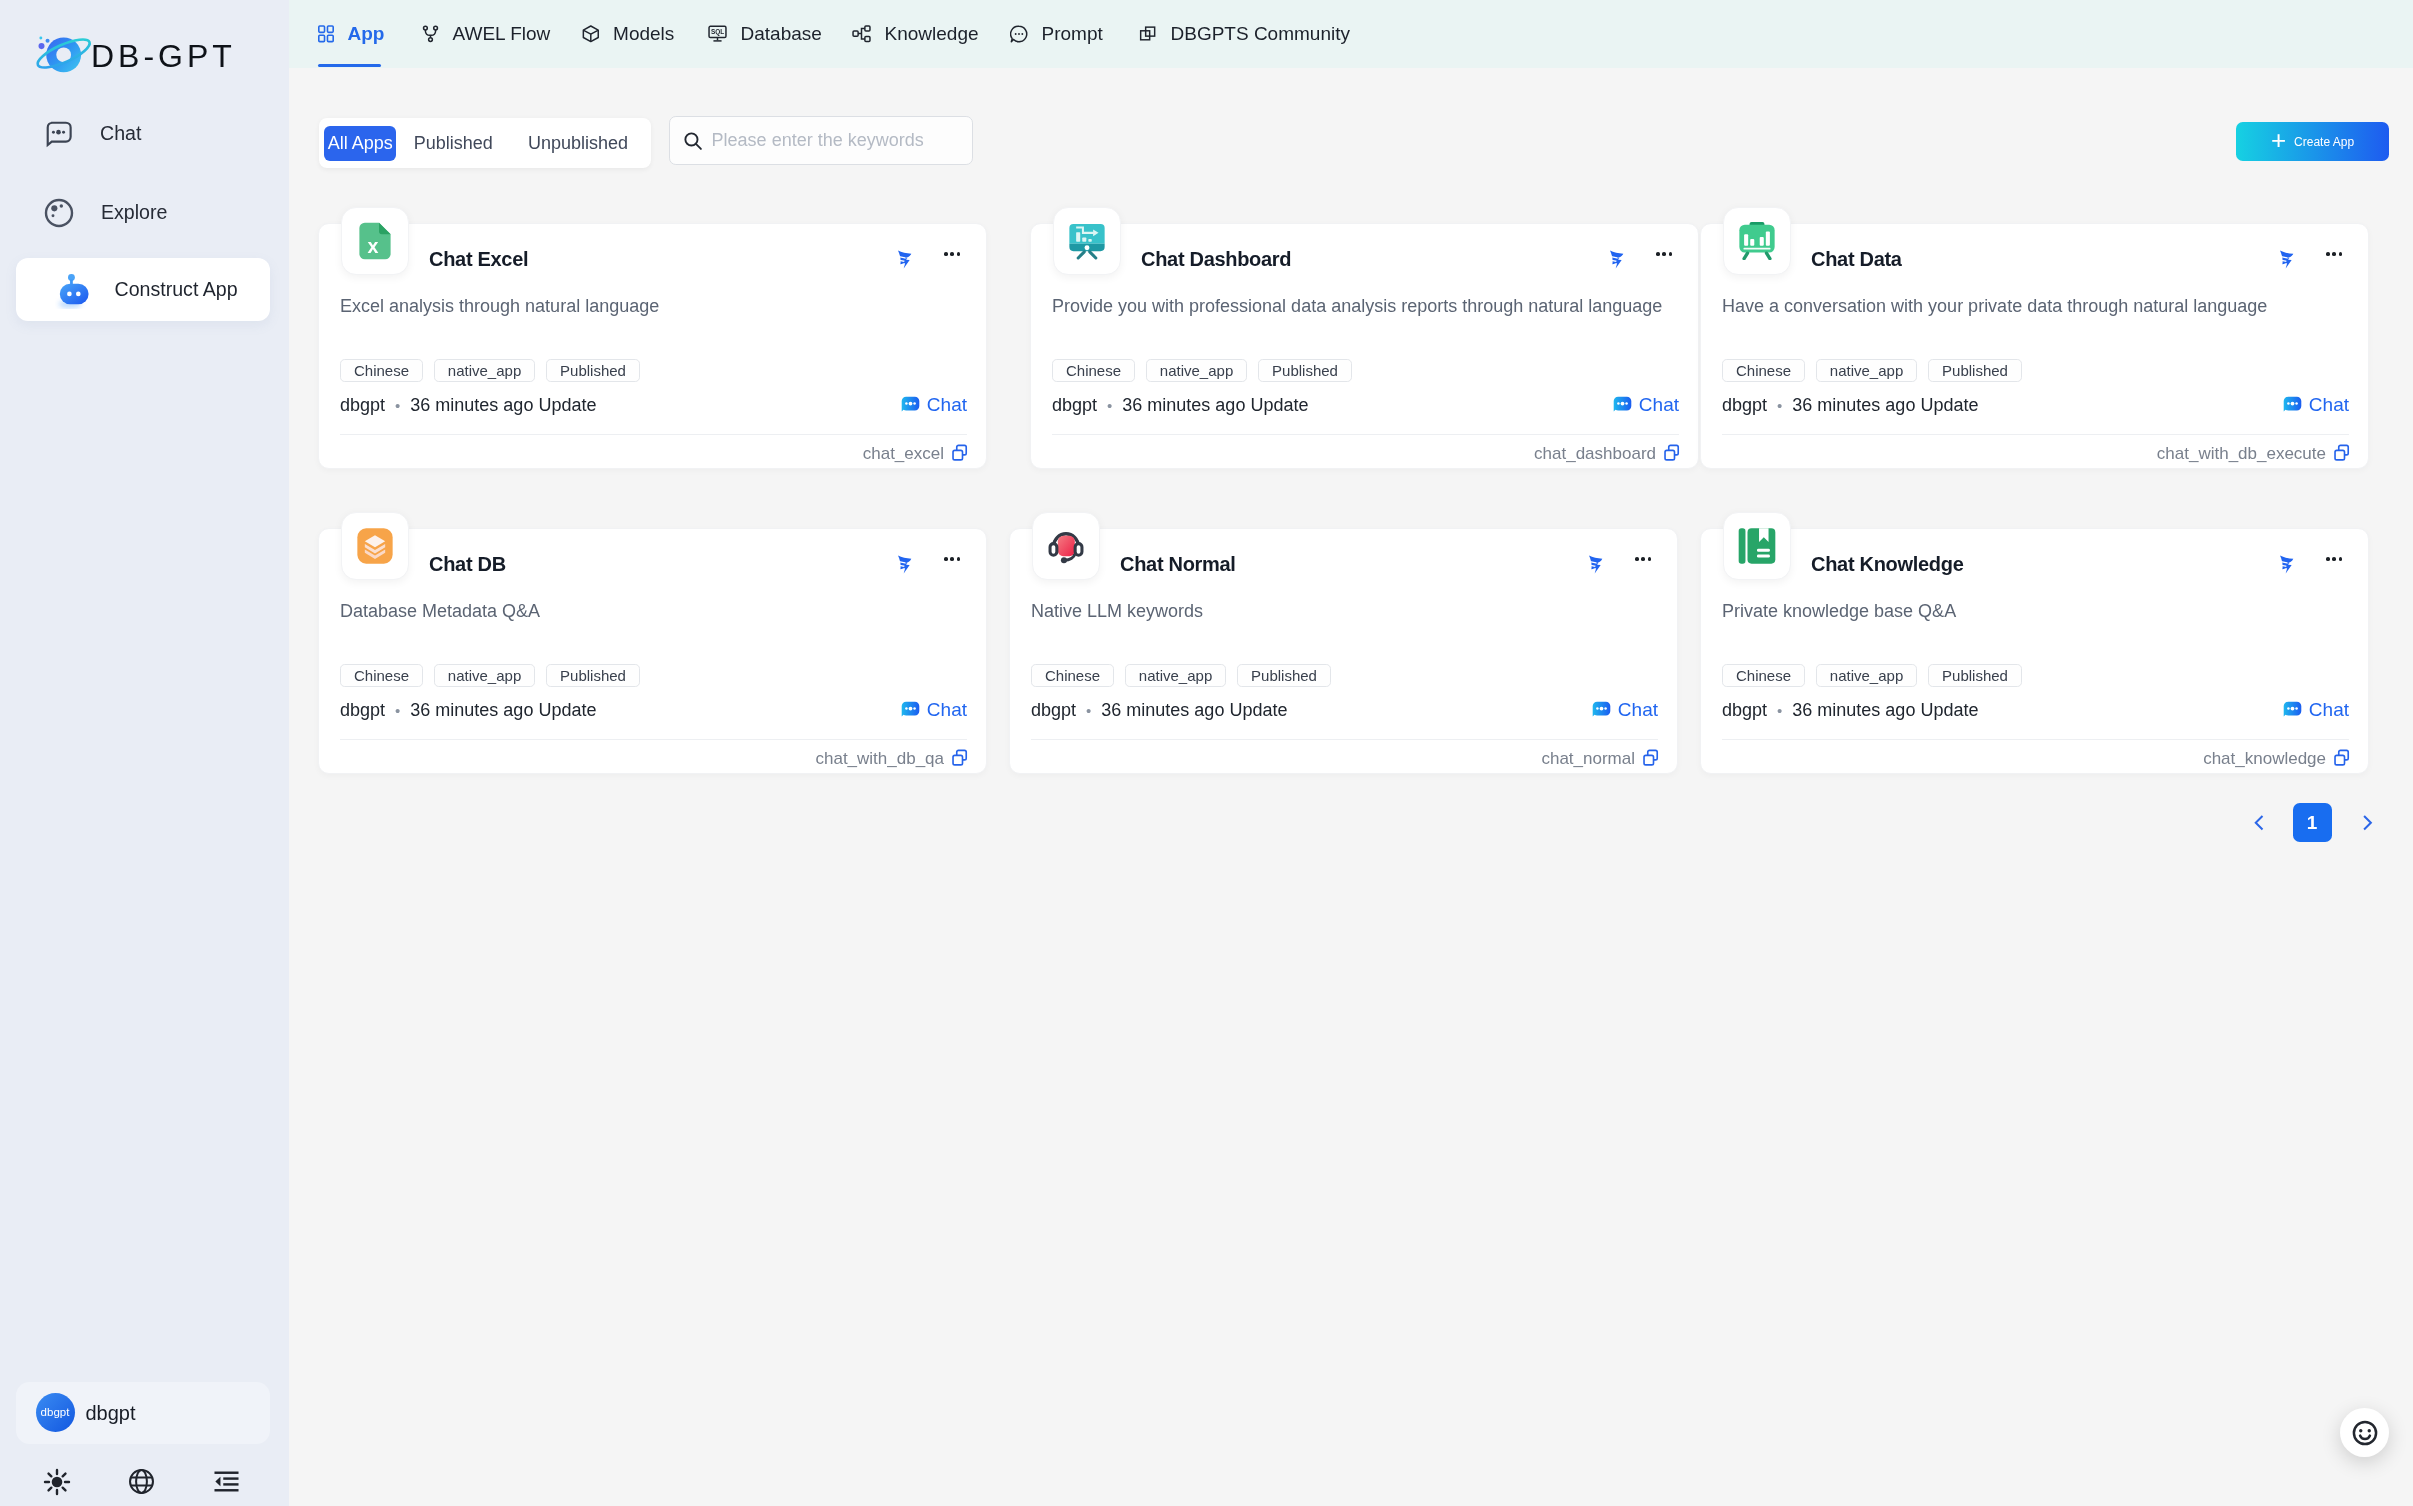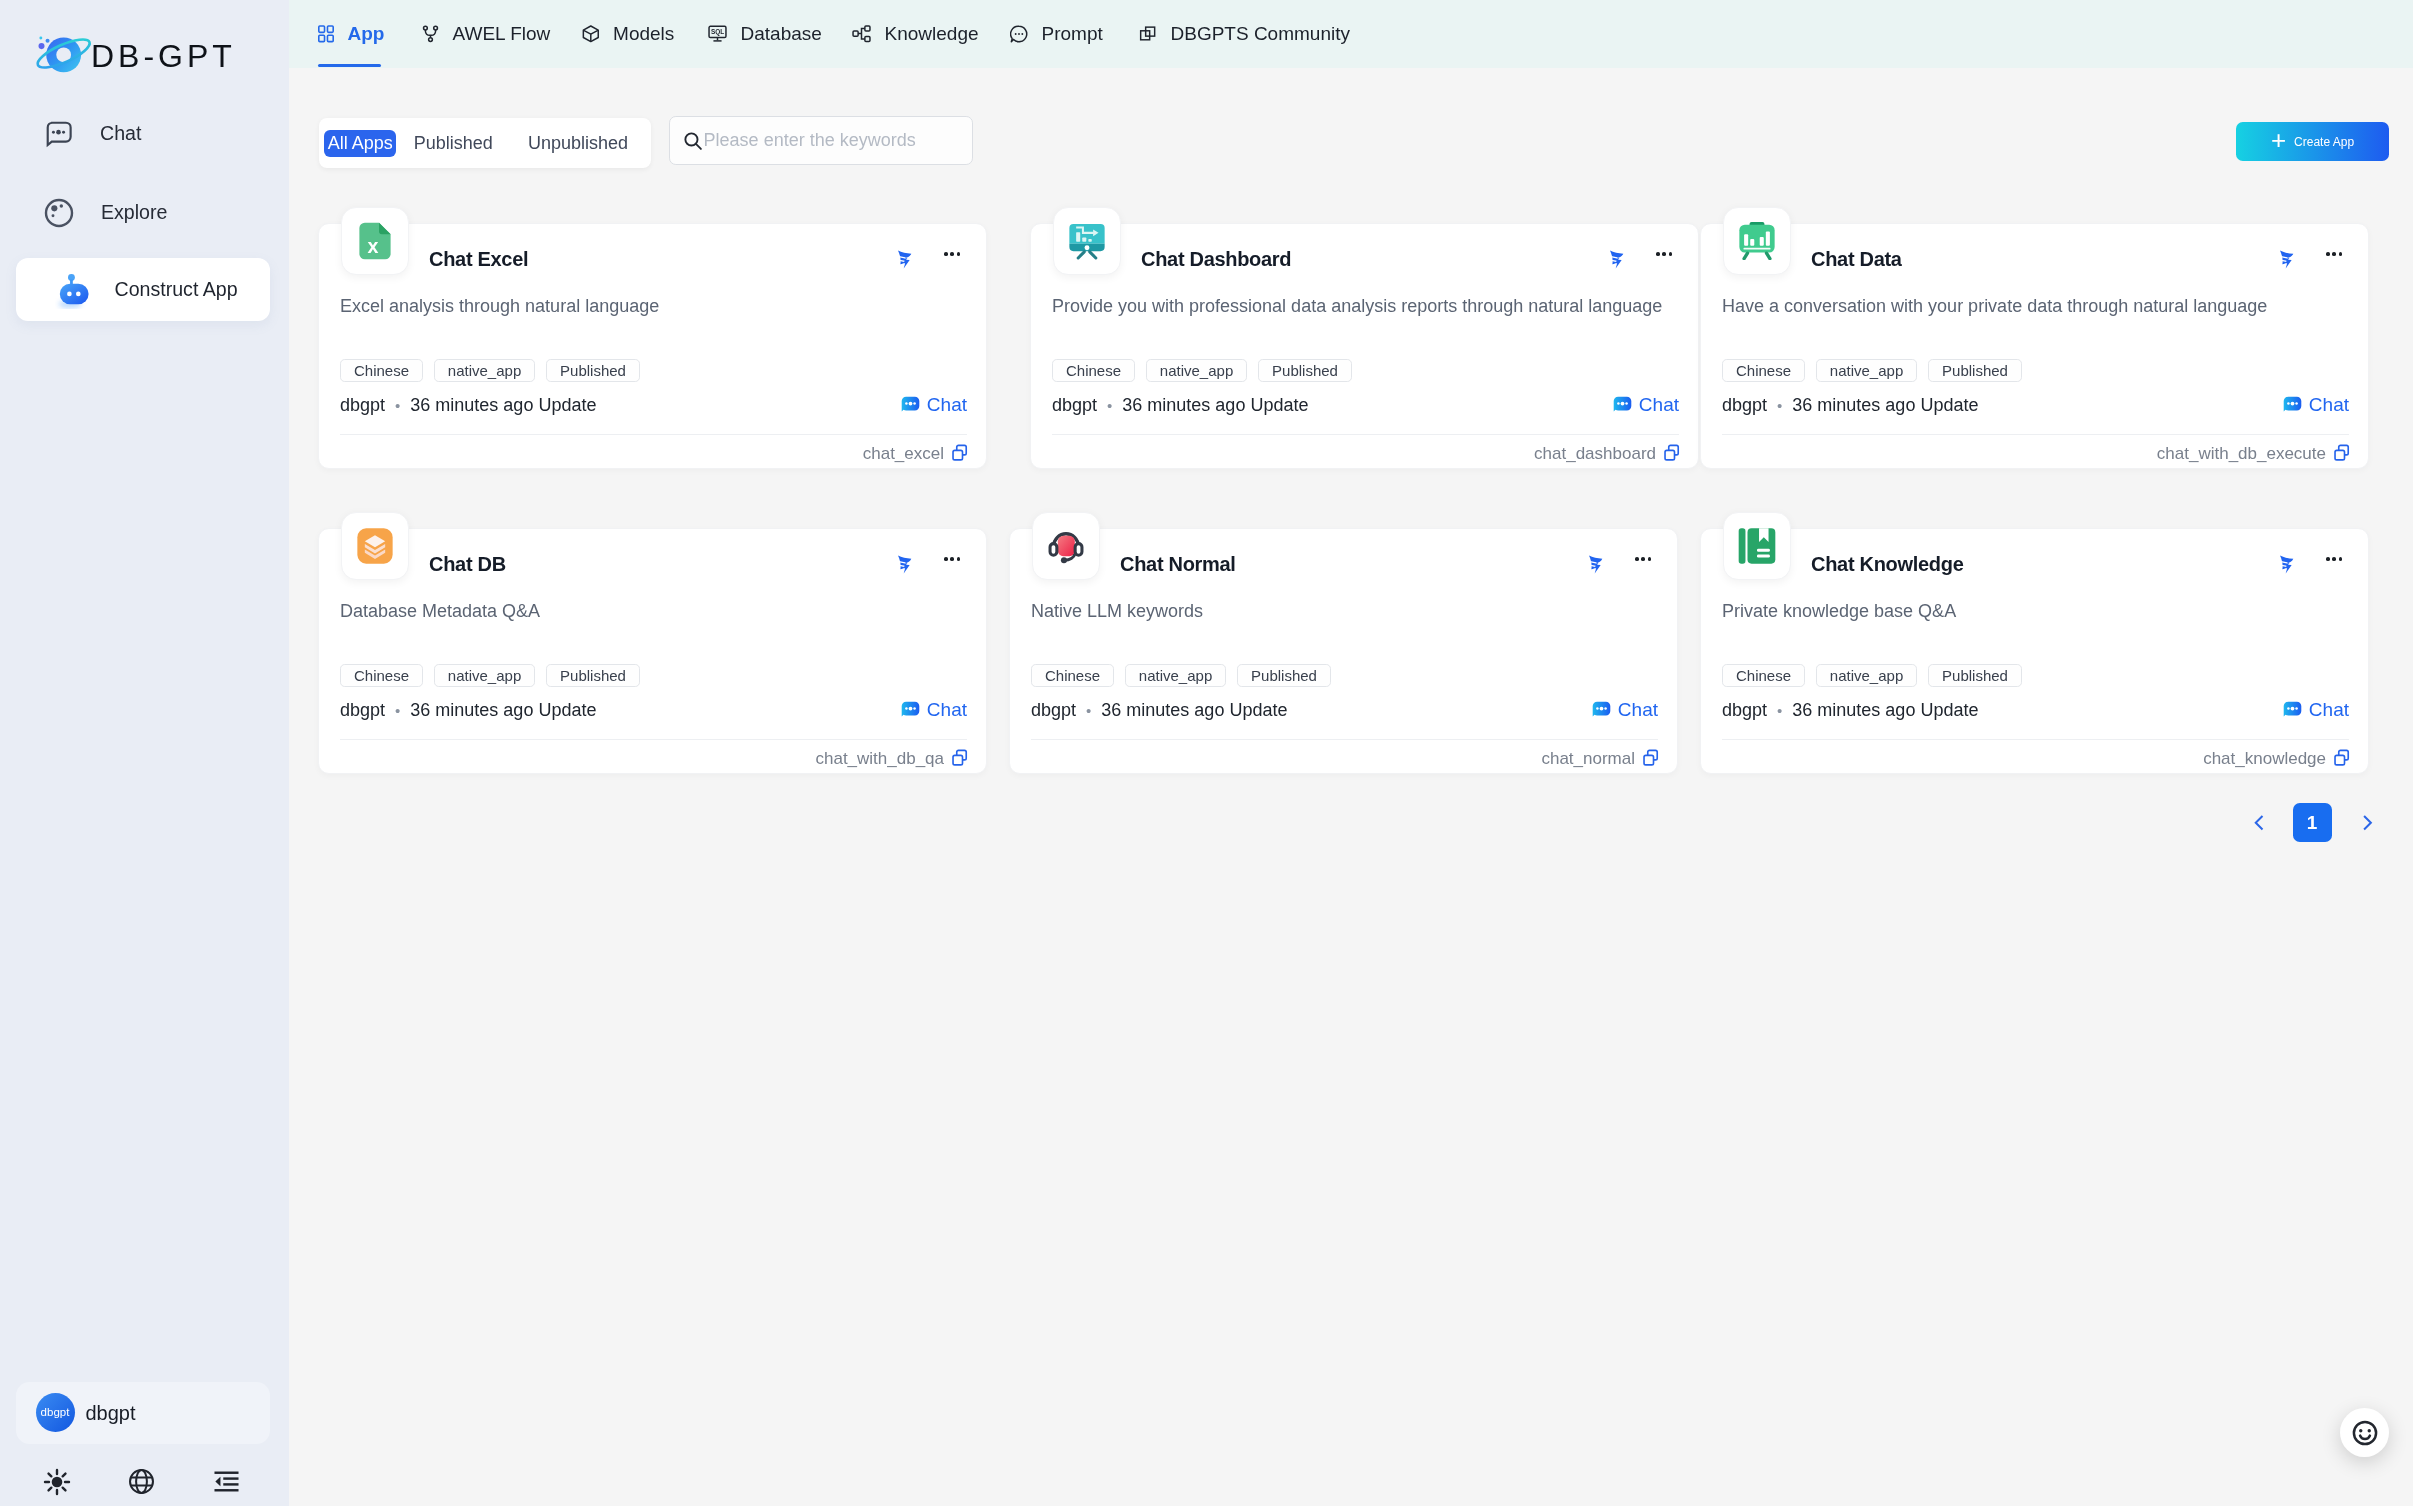--- a/index.html
+++ b/index.html
@@ -18,25 +18,25 @@
 #usercard .uname{position:absolute;left:70px;top:0;height:62px;display:flex;align-items:center;font-size:20px;color:#171c26}
 .bicon{position:absolute;top:1468px}
 
 #header{position:absolute;left:289px;top:0;width:2125px;height:68px;background:#eaf4f3}
 .nav{position:absolute;top:0;height:68px;display:flex;align-items:center;gap:13.5px}
 .nav .ntxt{font-size:19px;color:#1c212b}
 .nav.active .ntxt{color:#2469ea;font-weight:700}
 #underline{position:absolute;left:29px;top:64px;width:63px;height:3.4px;background:#2469ea;border-radius:2px}
 
 #seg{position:absolute;left:319px;top:118px;width:332px;height:50px;background:#fff;border-radius:8px;box-shadow:0 1.4px 5.4px rgba(0,0,0,0.05);display:flex;align-items:center;padding:0 5.4px}
-#seg .on{width:93px;height:27px;background:#2b65ed;color:#fff;border-radius:6px;font-size:18px;display:flex;align-items:center;justify-content:center}
+#seg .on{width:93px;height:35px;background:#2b65ed;color:#fff;border-radius:6px;font-size:18px;display:flex;align-items:center;justify-content:center}
 #seg .off{font-size:18px;color:#40485a;padding:0 17.6px}
 #search{position:absolute;left:669px;top:116px;width:304px;height:49px;background:#fdfdfd;border:1.4px solid #dcdfe4;border-radius:6.8px;display:flex;align-items:center}
 #search svg{margin-left:12px}
-#search .ph{font-size:18px;color:#b4bac4}
+#search .ph{margin-left:8px;font-size:18px;color:#b4bac4}
 #create{position:absolute;left:2236px;top:122px;width:153px;height:39px;border-radius:6.8px;background:linear-gradient(90deg,#16d1e2,#1e5bf0);display:flex;align-items:center;justify-content:center;color:#fff}
 #create .plus{font-size:26px;font-weight:300;margin-right:8px;line-height:0;position:relative;top:-1.4px}
 #create .ct{font-size:12px}
 
 .card{position:absolute;width:669px;height:246px;background:#ffffff;border-radius:10.8px;border:0.7px solid #f1f2f4;box-shadow:0 2px 6.8px rgba(0,0,0,0.03)}
 .iconbox{position:absolute;left:21.6px;top:-17px;width:68px;height:68px;background:#fff;border-radius:15px;border:0.7px solid #f2f3f5;box-shadow:0 2.7px 8px rgba(0,0,0,0.05);display:flex;align-items:center;justify-content:center}
 .ctitle{position:absolute;left:110px;top:24px;font-size:20px;letter-spacing:-0.3px;font-weight:bold;color:#151c28}
 .bird{position:absolute;left:578px;top:26px}
 .dots{position:absolute;left:625px;top:28px;display:flex;gap:2.7px}
 .dots i{width:3.7px;height:3.7px;border-radius:50%;background:#1c2026}

